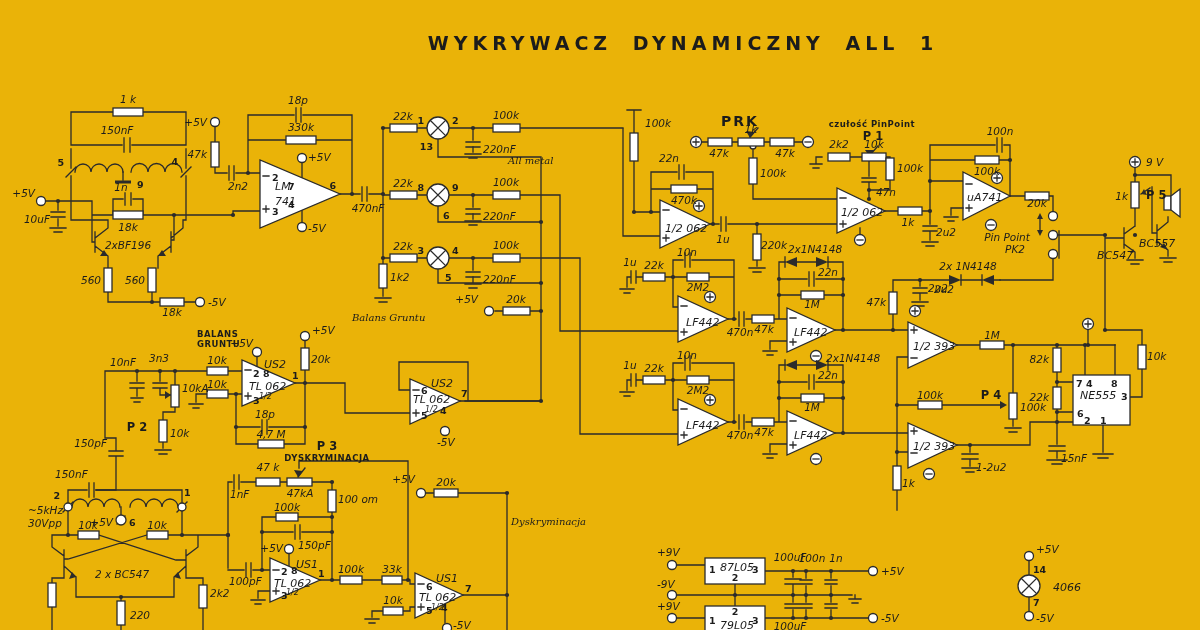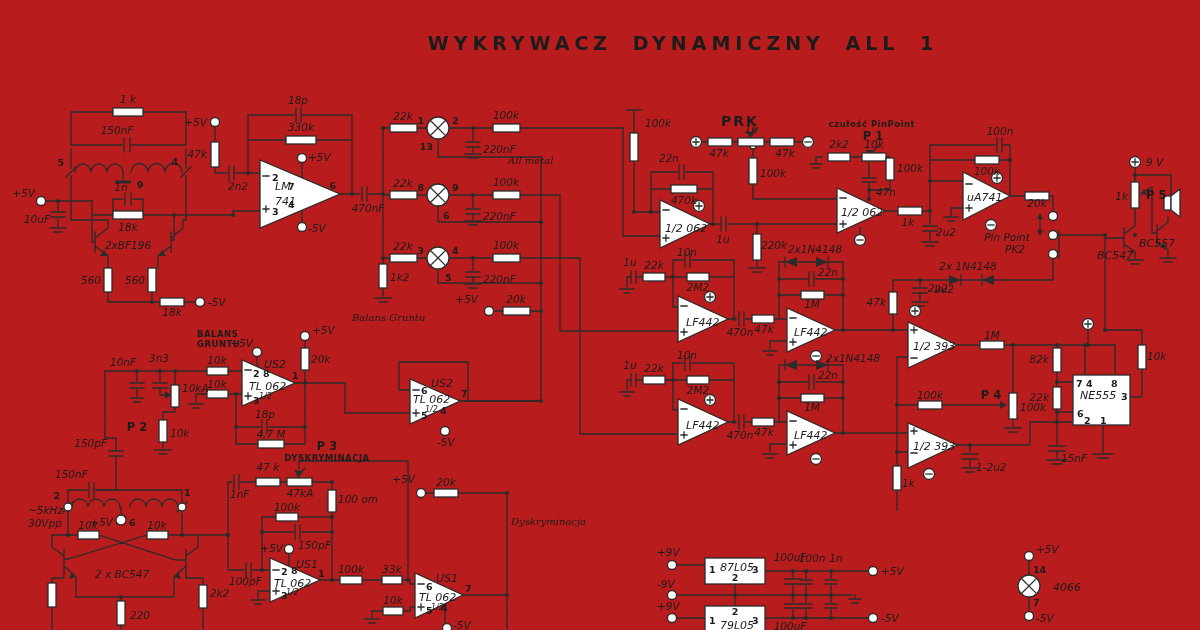--- a/index.html
+++ b/index.html
@@ -1,16 +1,16 @@
 <!DOCTYPE html>
 <html><head>
 <meta charset="utf-8">
 <style>
   html,body{margin:0;padding:0;background:#fdfdfb;}
-  #stage{width:1200px;height:630px;position:relative;overflow:hidden;background:#b91c1c;}
+  #stage{width:1200px;height:630px;position:relative;overflow:hidden;background:#eab308;}
   svg{display:block;font-family:"DejaVu Sans",sans-serif;}
   .w{fill:none;stroke:#2b2b2b;stroke-width:1.3;stroke-linecap:square;}
   .wt{fill:none;stroke:#2b2b2b;stroke-width:3;}
   .r{fill:#ffffff;stroke:#2b2b2b;stroke-width:1.3;}
   .f{fill:#2b2b2b;stroke:none;}
   text{fill:#1c1c1c;}
   .v{font:italic 10.5px "DejaVu Sans",sans-serif;}
   .p{font:bold 9.5px "DejaVu Sans",sans-serif;}
   .ic{font:italic 11px "DejaVu Sans",sans-serif;}
   .h{font:italic 8px "DejaVu Sans",sans-serif;}

